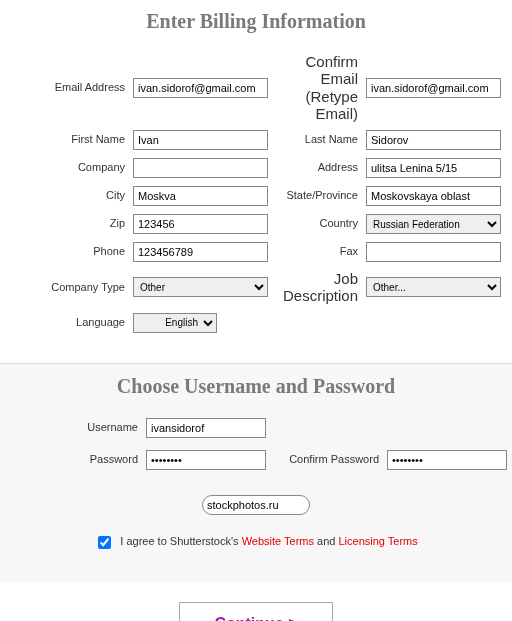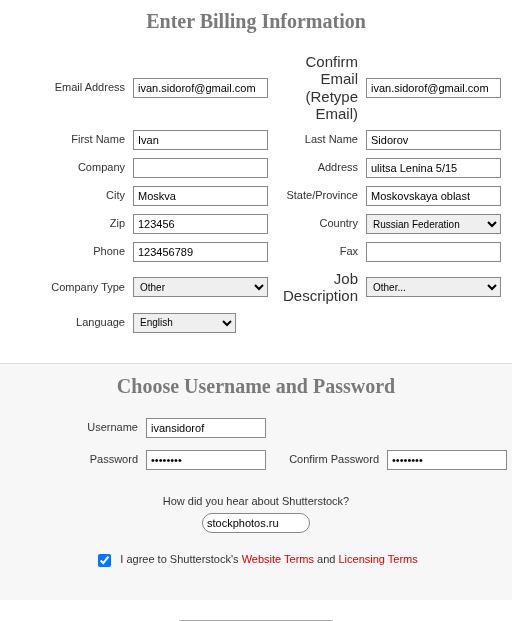--- a/index.html
+++ b/index.html
@@ -51,21 +51,21 @@
   }
   select {
     width: 100%;
     height: 20px;
     border: 1px solid #888;
     font-size: 10px;
     font-family: Arial, sans-serif;
     background: #efefef;
     padding: 0 2px;
   }
-  .lang-select { width: 103px; }
+  .lang-select { width: 84px; text-align: right; }
   hr.divider {
     border: none;
     border-top: 1px solid #ddd;
     margin: 10px 0 0 0;
   }
   .section2 {
     background: #f7f7f7;
     padding-bottom: 30px;
     padding-top: 1px;
   }
@@ -175,21 +175,20 @@
     <div></div>
       <div></div>
 
     <div class="label">Password</div>
     <input type="password" value="xxxxxxxx" style="">
     <div class="label">Confirm Password</div>
     <input type="password" value="xxxxxxxx" style="">
   </div>
 
   <div class="hear-block">
-    <div class="q">How did you hear about Shutterstock?</div>
     <input type="text" value="stockphotos.ru" style="">
   </div>
 
   <div class="agree-block">
     <input type="checkbox" checked="" style="">
     <span>I agree to Shutterstock's </span><a href="#">Website Terms</a><span> and </span><a href="#">Licensing Terms</a>
   </div>
 </div>
 
 <div class="continue-wrap">

